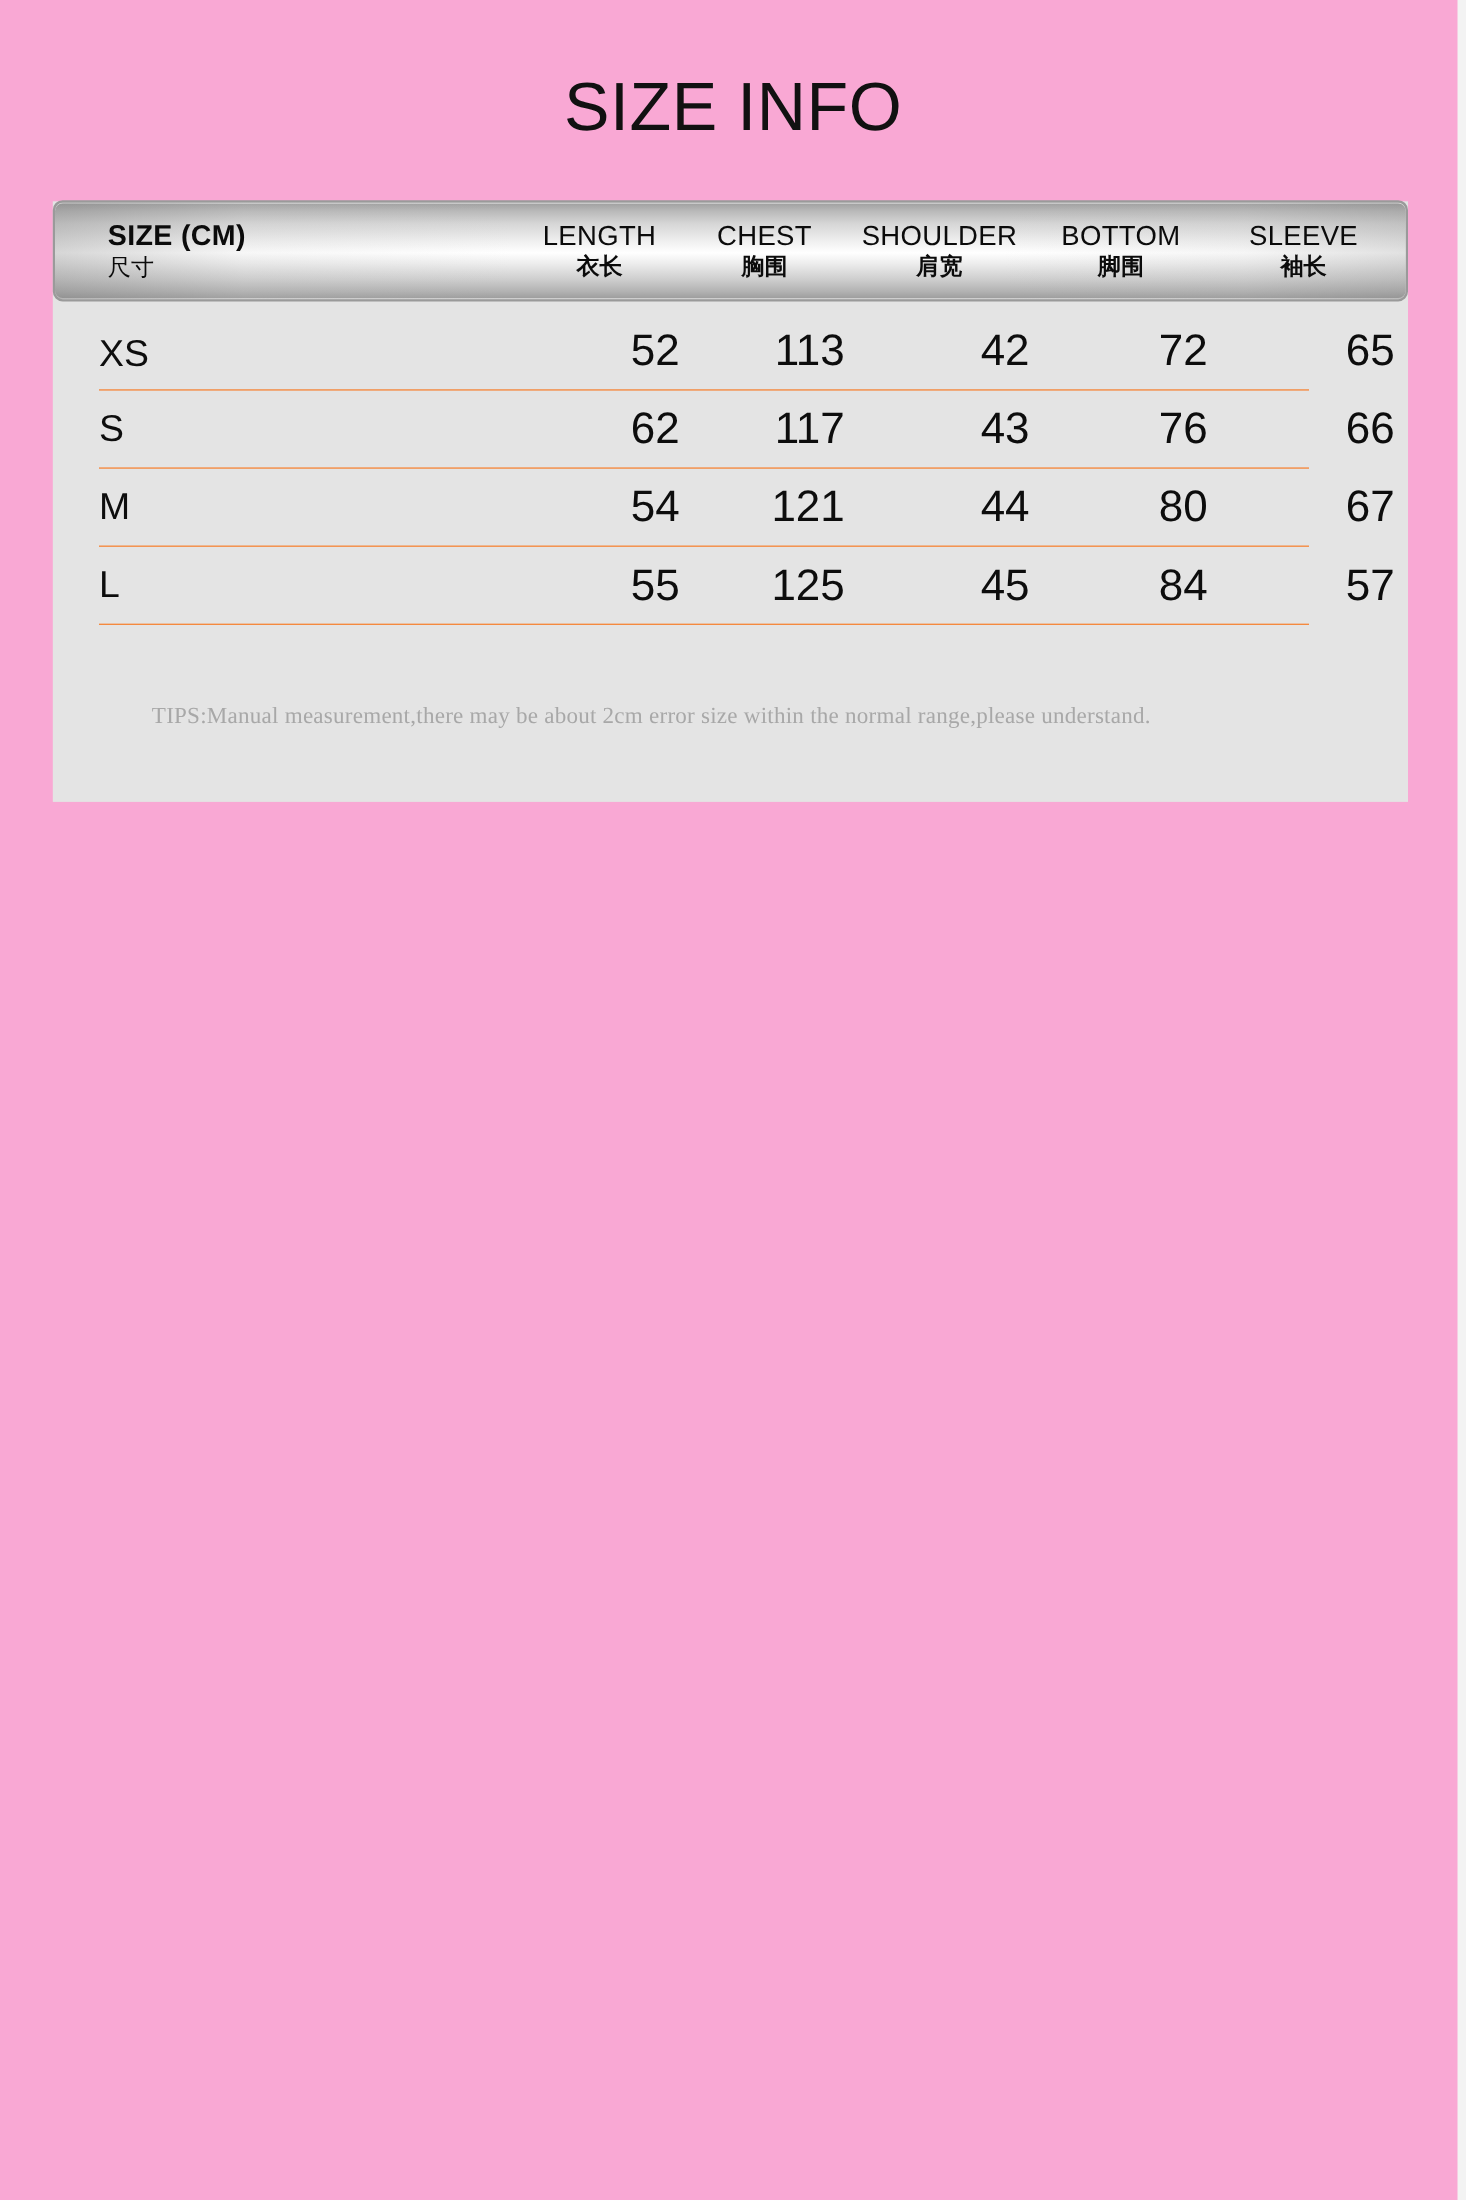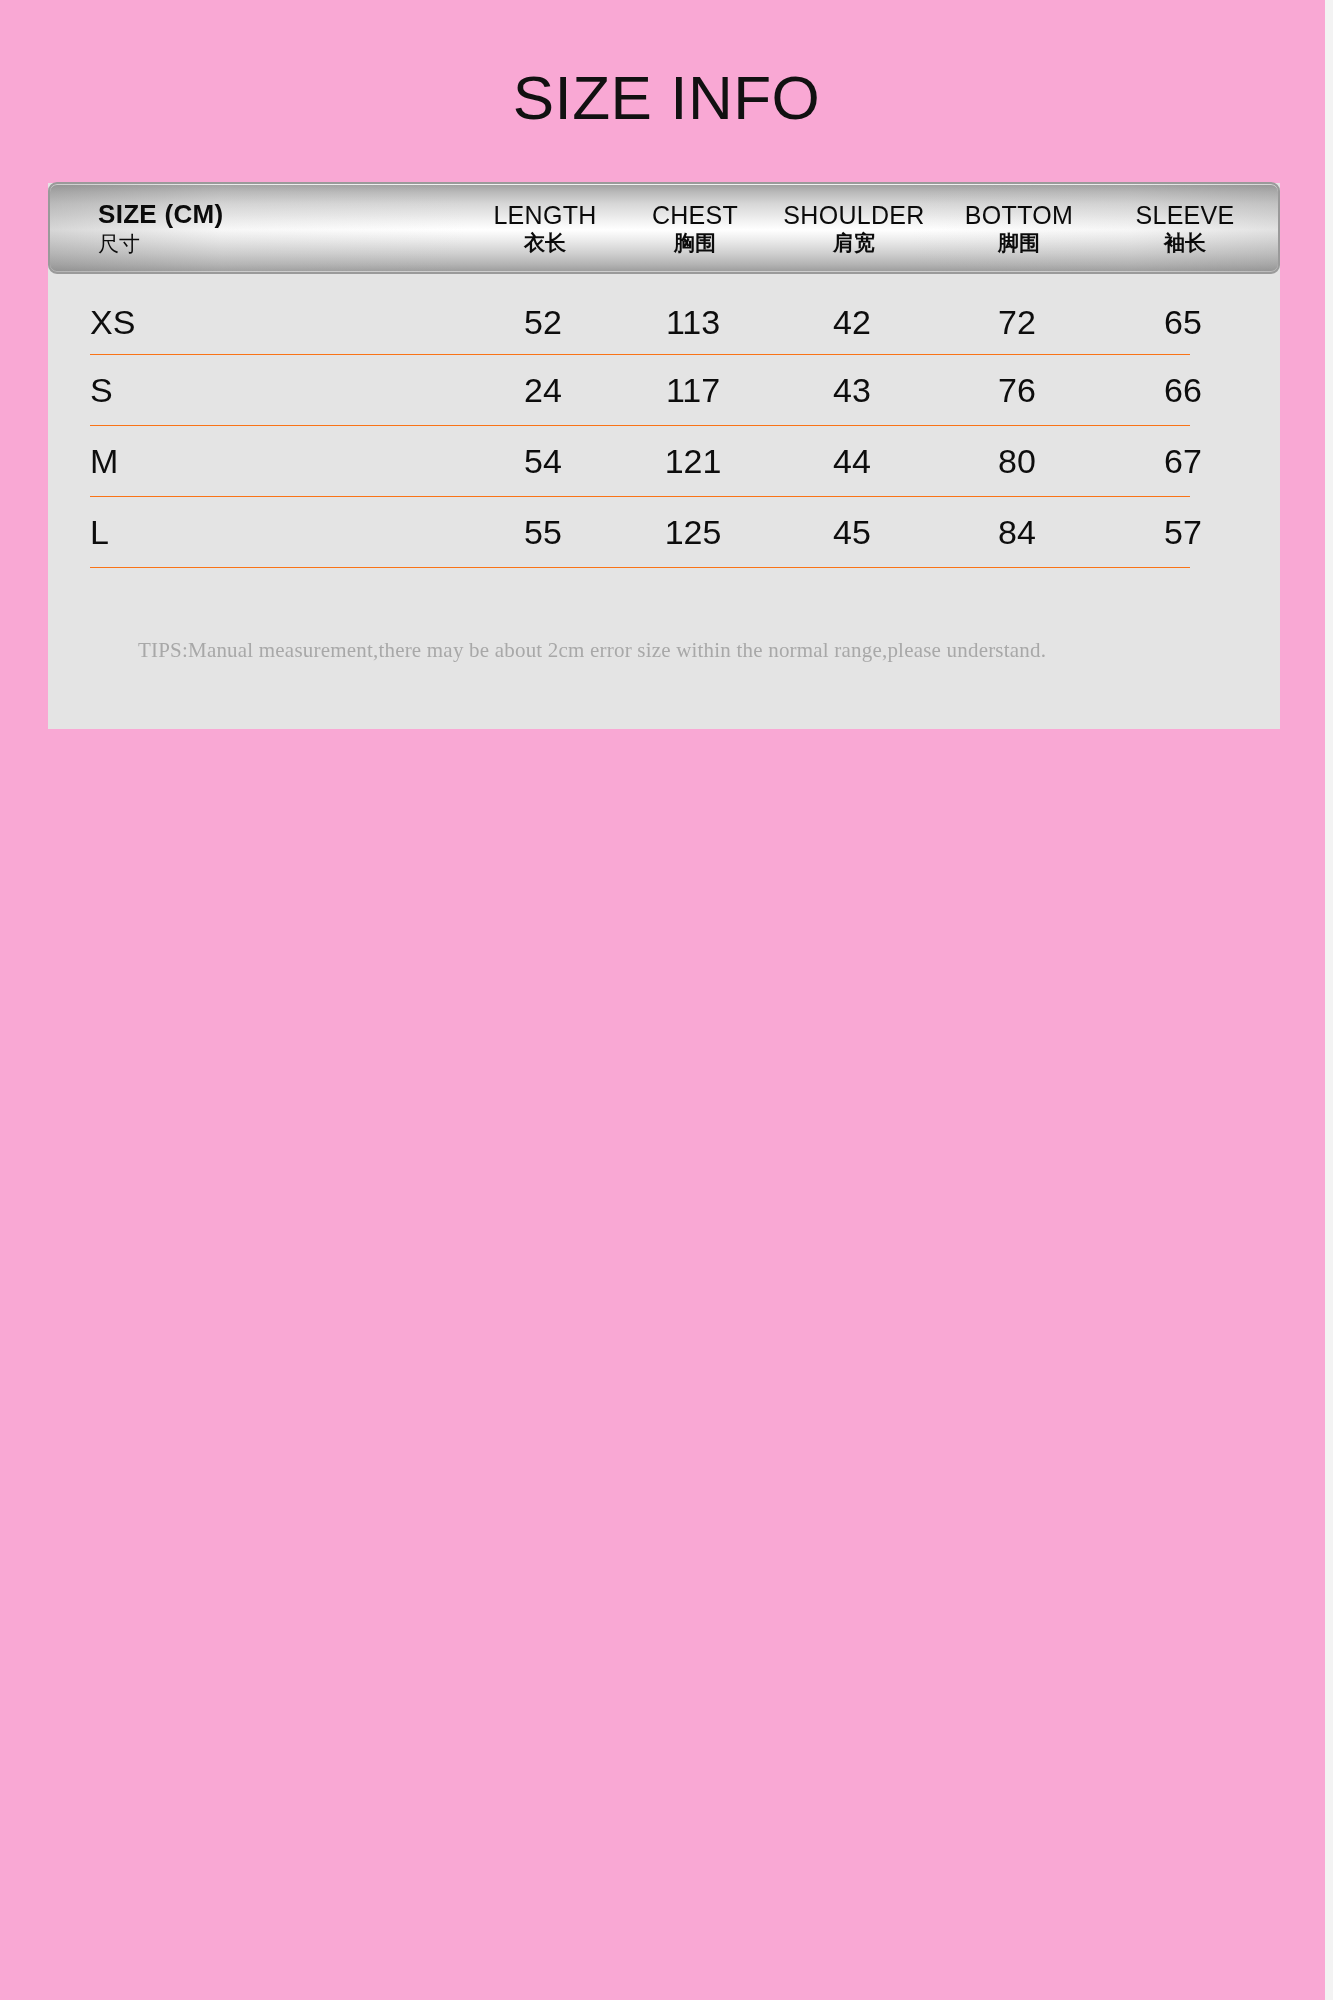--- a/index.html
+++ b/index.html
@@ -136,22 +136,22 @@
   .row {
     display: flex;
     align-items: center;
     height: 71px;
     border-bottom: 1px solid #f97316;
     margin: 0 48px 0 42px;
   }
   .row:first-child { height: 80px; align-items: flex-end; padding-bottom: 12px; }
 
   .cell {
-    text-align: center;
-    font-size: 34px;
+    text-align: right;
+    font-size: 40px;
     color: #0d0d0d;
     font-weight: 400;
   }
   .cell.size-name {
     text-align: left;
     font-size: 34px;
   }
 
   .r-size     { width: 378px; flex: 0 0 378px; }
   .r-length   { width: 150px; flex: 0 0 150px; }
@@ -223,21 +223,21 @@
         <div class="cell size-name r-size">XS</div>
         <div class="cell r-length">52</div>
         <div class="cell r-chest">113</div>
         <div class="cell r-shoulder">42</div>
         <div class="cell r-bottom">72</div>
         <div class="cell r-sleeve">65</div>
       </div>
 
       <div class="row">
         <div class="cell size-name r-size">S</div>
-        <div class="cell r-length">24</div>
+        <div class="cell r-length">62</div>
         <div class="cell r-chest">117</div>
         <div class="cell r-shoulder">43</div>
         <div class="cell r-bottom">76</div>
         <div class="cell r-sleeve">66</div>
       </div>
 
       <div class="row">
         <div class="cell size-name r-size">M</div>
         <div class="cell r-length">54</div>
         <div class="cell r-chest">121</div>

